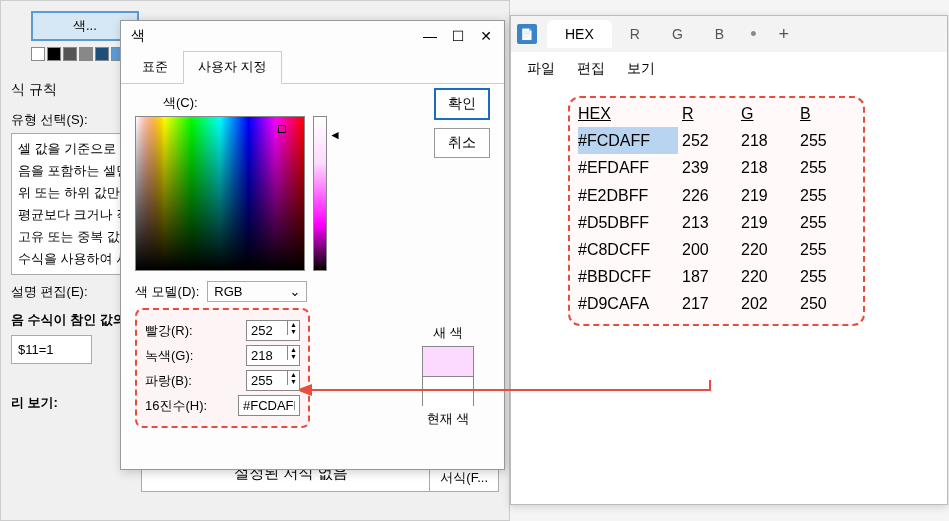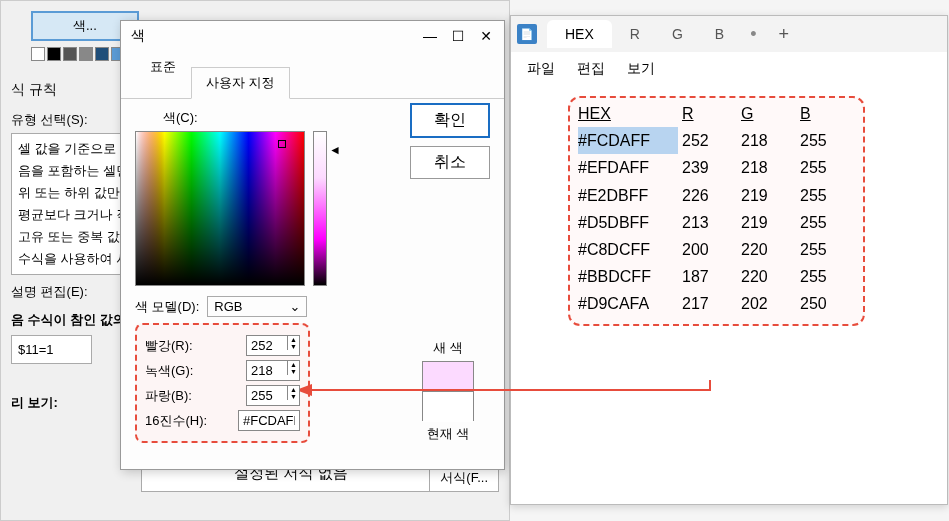--- a/index.html
+++ b/index.html
@@ -81,26 +81,26 @@
     }
     .titlebar {
       display: flex;
       justify-content: space-between;
       align-items: center;
       padding: 6px 10px;
       font-size: 14px;
     }
     .titlebar-controls { display: flex; gap: 12px; font-size: 14px; }
     .titlebar-btn { width: 16px; height: 16px; display: flex; align-items: center; justify-content: center; }
-    .tabs { display: flex; padding: 0 14px; border-bottom: 1px solid #ccc; font-size: 13px; }
+    .tabs { display: flex; padding: 0 6px; border-bottom: 1px solid #ccc; font-size: 13px; }
     .tab { padding: 6px 14px; border: 1px solid transparent; }
-    .tab.active { border: 1px solid #ccc; border-bottom: 1px solid #fdfdfd; margin-bottom: -1px; background: #fdfdfd; margin-top: 16px; }
+    .tab.active { border: 1px solid #ccc; border-bottom: 1px solid #fdfdfd; margin-bottom: -1px; background: #fdfdfd; }
     .dlg-body { padding: 10px 14px; position: relative; }
     .ctrl-buttons { position: absolute; right: 14px; top: 4px; display: flex; flex-direction: column; gap: 8px; }
-    .dlg-btn { border: 1px solid #999; background: #fff; padding: 5px 22px; font-size: 16px; }
+    .dlg-btn { border: 1px solid #999; background: #fff; padding: 5px 12px; font-size: 14px; }
     .dlg-btn.ok { border: 2px solid #1a6dc3; }
     .color-label { font-size: 13px; margin-bottom: 4px; margin-left: 28px; }
     .color-picker-area {
       position: relative;
       display: flex;
       gap: 8px;
     }
     .spectrum {
       width: 170px; height: 155px;
       background: 

